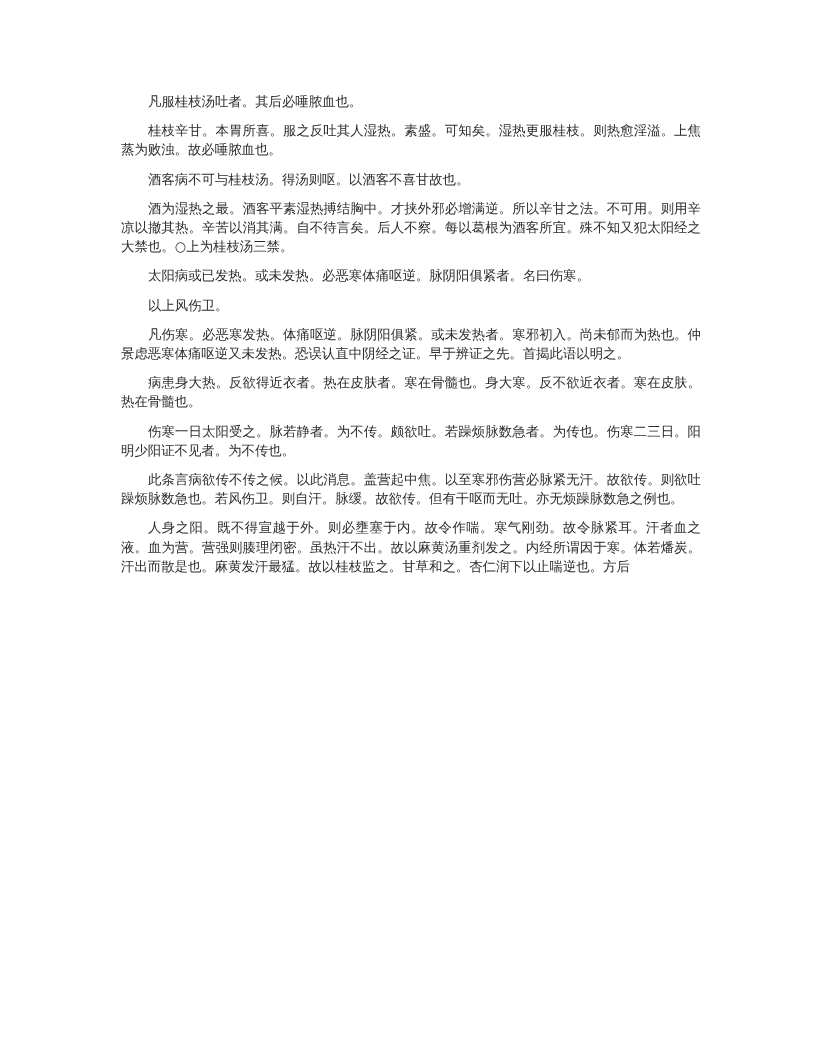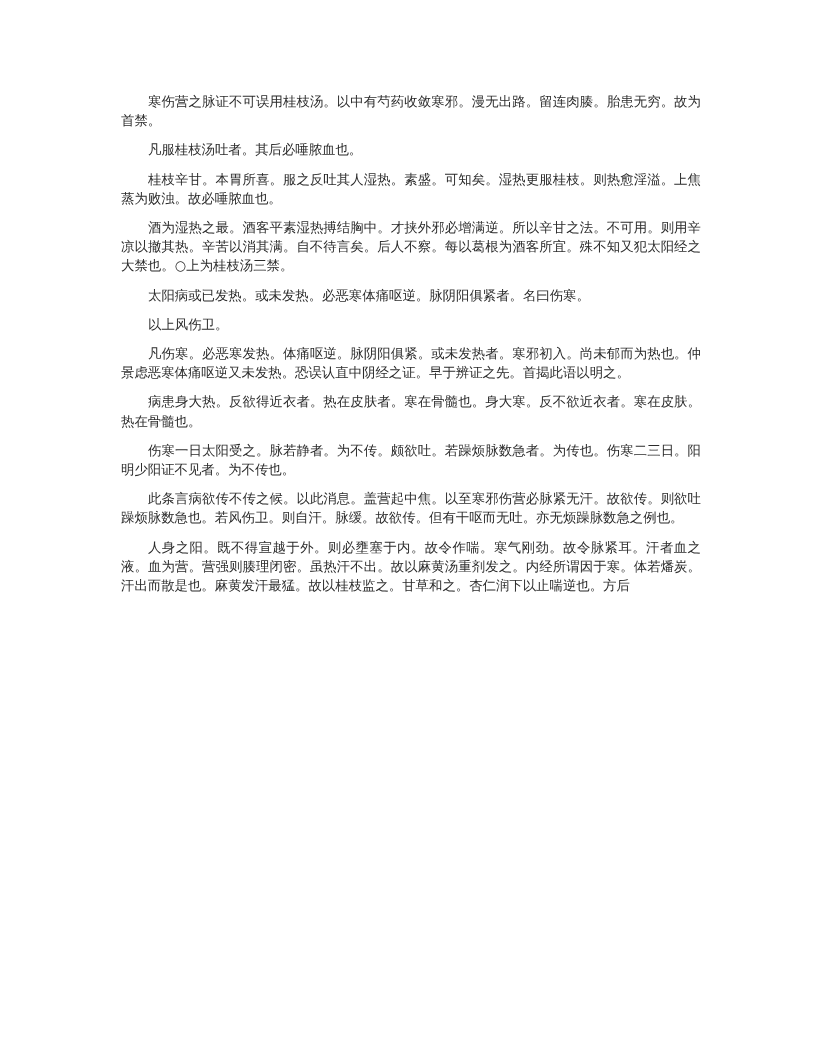--- a/index.html
+++ b/index.html
@@ -41,23 +41,23 @@
   }
   p.para:last-child {
     margin-bottom: 16px;
   }
 </style>
 </head>
 <body>
 
 <div class="page">
   <div class="text-column">
-    <p class="para">寒伤营之脉证不可误用桂枝汤。以中有芍药收敛寒邪。漫无出路。留连肉腠。胎患无穷。故为首禁。</p>
     <p class="para">凡服桂枝汤吐者。其后必唾脓血也。</p>
     <p class="para">桂枝辛甘。本胃所喜。服之反吐其人湿热。素盛。可知矣。湿热更服桂枝。则热愈淫溢。上焦蒸为败浊。故必唾脓血也。</p>
+    <p class="para">酒客病不可与桂枝汤。得汤则呕。以酒客不喜甘故也。</p>
     <p class="para">酒为湿热之最。酒客平素湿热搏结胸中。才挟外邪必增满逆。所以辛甘之法。不可用。则用辛凉以撤其热。辛苦以消其满。自不待言矣。后人不察。每以葛根为酒客所宜。殊不知又犯太阳经之大禁也。○上为桂枝汤三禁。</p>
     <p class="para">太阳病或已发热。或未发热。必恶寒体痛呕逆。脉阴阳俱紧者。名曰伤寒。</p>
     <p class="para">以上风伤卫。</p>
     <p class="para">凡伤寒。必恶寒发热。体痛呕逆。脉阴阳俱紧。或未发热者。寒邪初入。尚未郁而为热也。仲景虑恶寒体痛呕逆又未发热。恐误认直中阴经之证。早于辨证之先。首揭此语以明之。</p>
     <p class="para">病患身大热。反欲得近衣者。热在皮肤者。寒在骨髓也。身大寒。反不欲近衣者。寒在皮肤。热在骨髓也。</p>
     <p class="para">伤寒一日太阳受之。脉若静者。为不传。颇欲吐。若躁烦脉数急者。为传也。伤寒二三日。阳明少阳证不见者。为不传也。</p>
     <p class="para">此条言病欲传不传之候。以此消息。盖营起中焦。以至寒邪伤营必脉紧无汗。故欲传。则欲吐躁烦脉数急也。若风伤卫。则自汗。脉缓。故欲传。但有干呕而无吐。亦无烦躁脉数急之例也。</p>
     <p class="para">人身之阳。既不得宣越于外。则必壅塞于内。故令作喘。寒气刚劲。故令脉紧耳。汗者血之液。血为营。营强则腠理闭密。虽热汗不出。故以麻黄汤重剂发之。内经所谓因于寒。体若燔炭。汗出而散是也。麻黄发汗最猛。故以桂枝监之。甘草和之。杏仁润下以止喘逆也。方后</p>
   </div>
 </div>

